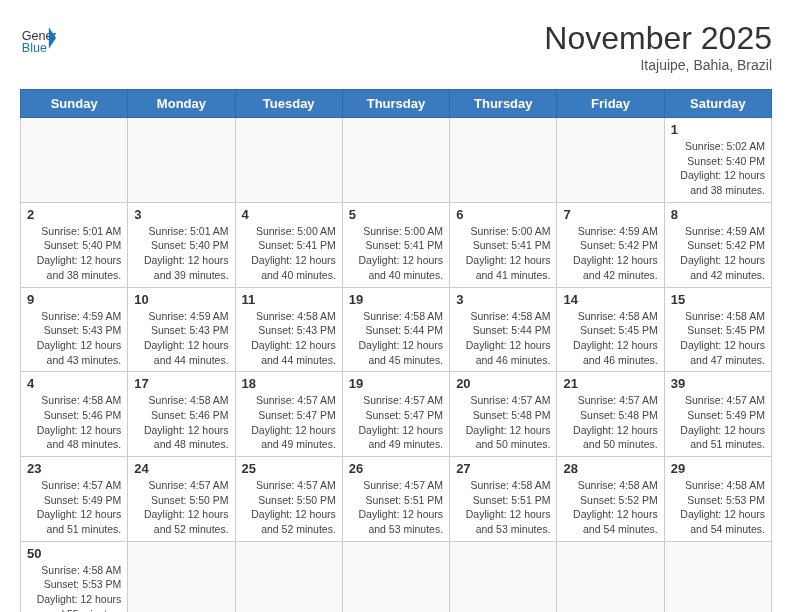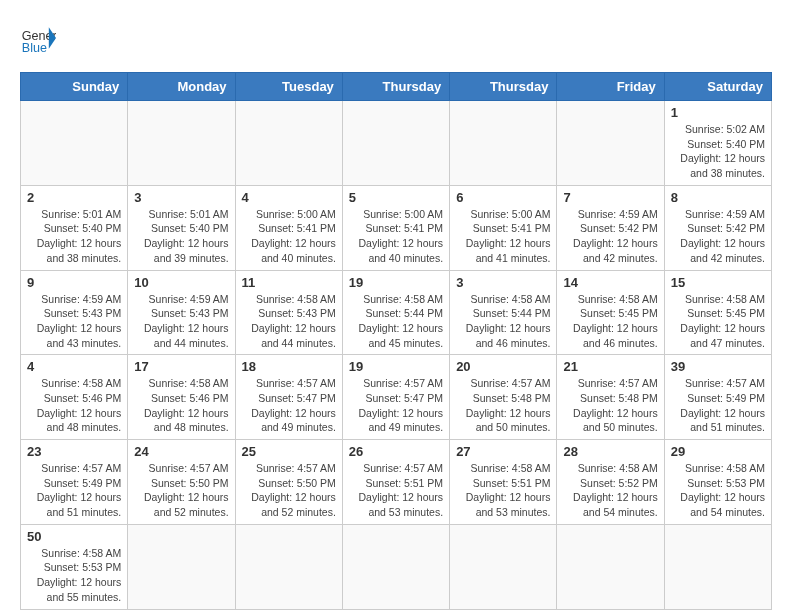--- a/index.html
+++ b/index.html
@@ -42,21 +42,21 @@
       border-collapse: collapse;
       border: 1px solid #ccc;
     }
     .calendar th {
       background: #3a7abf;
       color: #fff;
       padding: 6px 8px;
       font-size: 13px;
       font-weight: bold;
       border: 1px solid #2a6aaf;
-      text-align: right;
+      text-align: center;
     }
     .calendar td {
       border: 1px solid #ccc;
       vertical-align: top;
       padding: 4px 6px;
       font-size: 11px;
       color: #333;
       width: calc(100% / 7);
       min-height: 70px;
       height: 70px;
@@ -84,20 +84,24 @@
 </head>
 <body>
 
 <div class="header-area">
   <div class="logo">
     <svg class="logo-icon" viewBox="0 0 40 40">
       <text x="2" y="22" font-size="14" font-family="Arial" fill="#333">General</text>
       <text x="2" y="36" font-size="14" font-family="Arial" fill="#1a75bb">Blue</text>
       <polygon points="32,8 40,20 32,32" fill="#1a75bb"></polygon>
     </svg>
+  </div>
+  <div class="title-area">
+    <div class="month-title">November 2025</div>
+    <div class="location">Itajuipe, Bahia, Brazil</div>
   </div>
 </div>
 
 <table class="calendar">
   <thead>
     <tr id="header-row">
     <th>Sunday</th>
         <th>Monday</th>
         <th>Tuesday</th>
         <th>Thursday</th>

